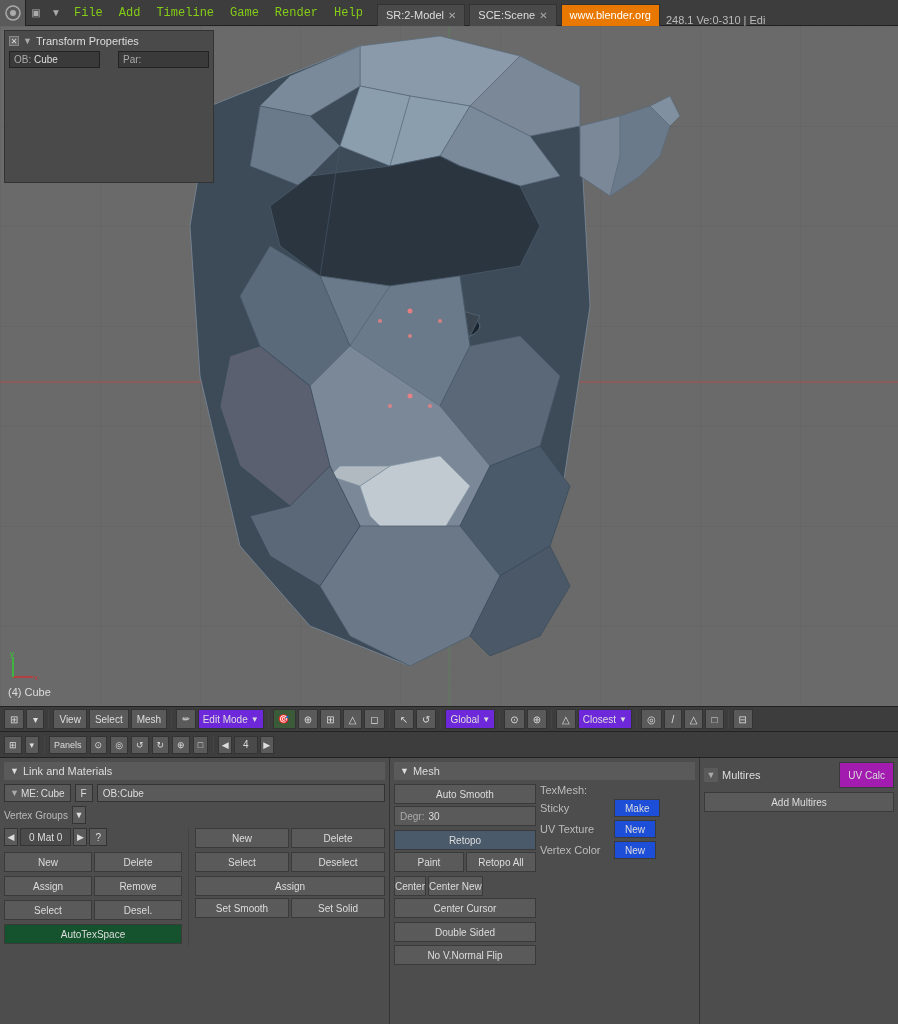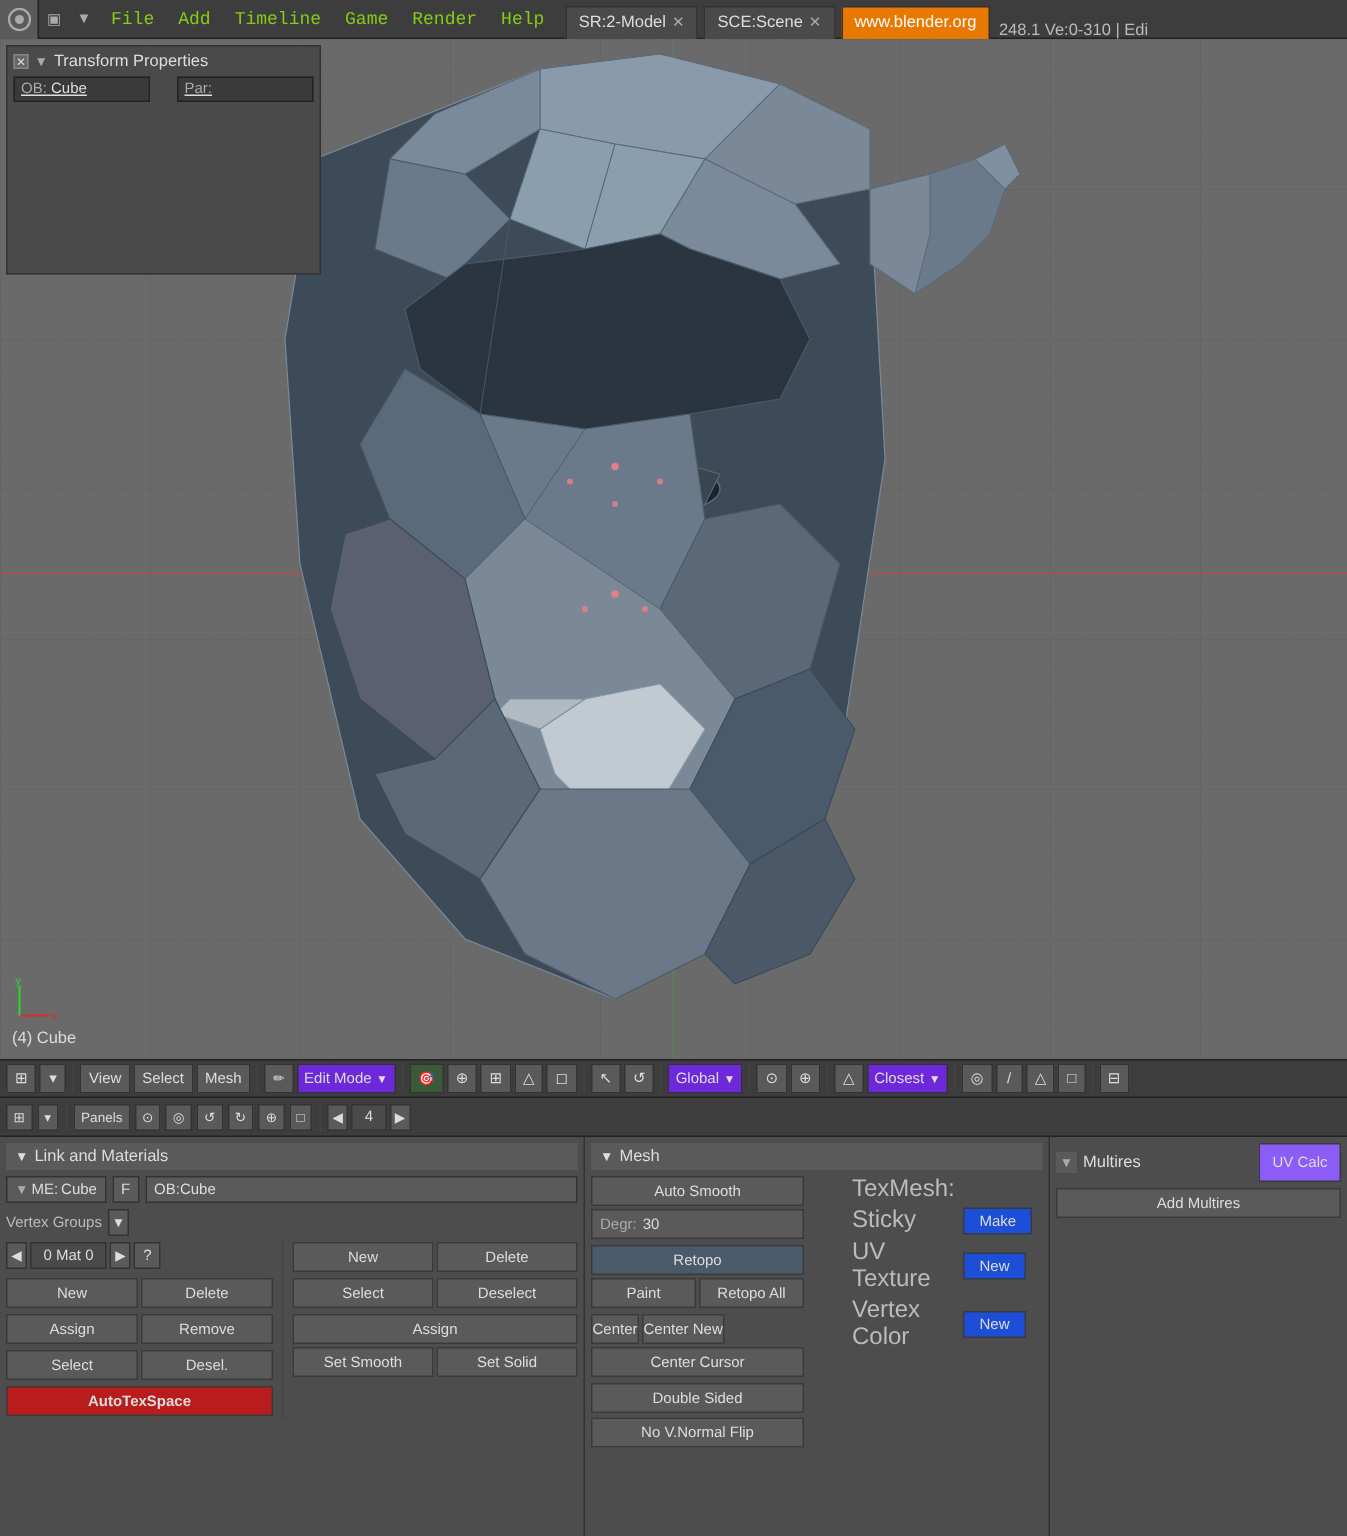--- a/index.html
+++ b/index.html
@@ -130,21 +130,20 @@
     }
     .panel-triangle {
       color: #aaa;
       margin-right: 4px;
       font-size: 9px;
     }
     .panel-fields {
       display: flex;
       gap: 18px;
       margin-top: 4px;
-      text-decoration: underline;
     }
     .panel-field {
       background: #3a3a3a;
       border: 1px solid #222;
       padding: 2px 4px;
       font-size: 10px;
       color: #ddd;
       flex: 1;
     }
     .panel-body {
@@ -341,22 +340,21 @@
       height: 20px;
       display: flex;
       align-items: center;
       justify-content: center;
       cursor: pointer;
     }
     .panel-btn-wide {
       grid-column: 1 / -1;
     }
     .panel-btn-dark {
-      background: #b91c1c;
-      font-weight: bold;
+      background: #14532d;
     }
 
     
     #mesh-panel {
       width: 310px;
       border-right: 1px solid #333;
       padding: 4px;
     }
     .degr-field {
       background: #5a5a5a;
@@ -370,32 +368,31 @@
       padding: 0 5px;
     }
     .mesh-field-row {
       display: flex;
       align-items: center;
       margin-bottom: 3px;
       gap: 4px;
     }
     .mesh-field-label {
       color: #bbb;
-      font-size: 16px;
+      font-size: 11px;
       width: 70px;
-      margin-left: 28px;
     }
 
     
     #multires-panel {
       flex: 1;
       padding: 4px;
     }
     .multires-tab {
-      background: #8b5cf6;
+      background: #a21caf;
       border: 1px solid #3a3a3a;
       color: #ddd;
       font-size: 10px;
       padding: 12px 8px;
       height: 18px;
       display: flex;
       align-items: center;
       cursor: pointer;
     }
 

